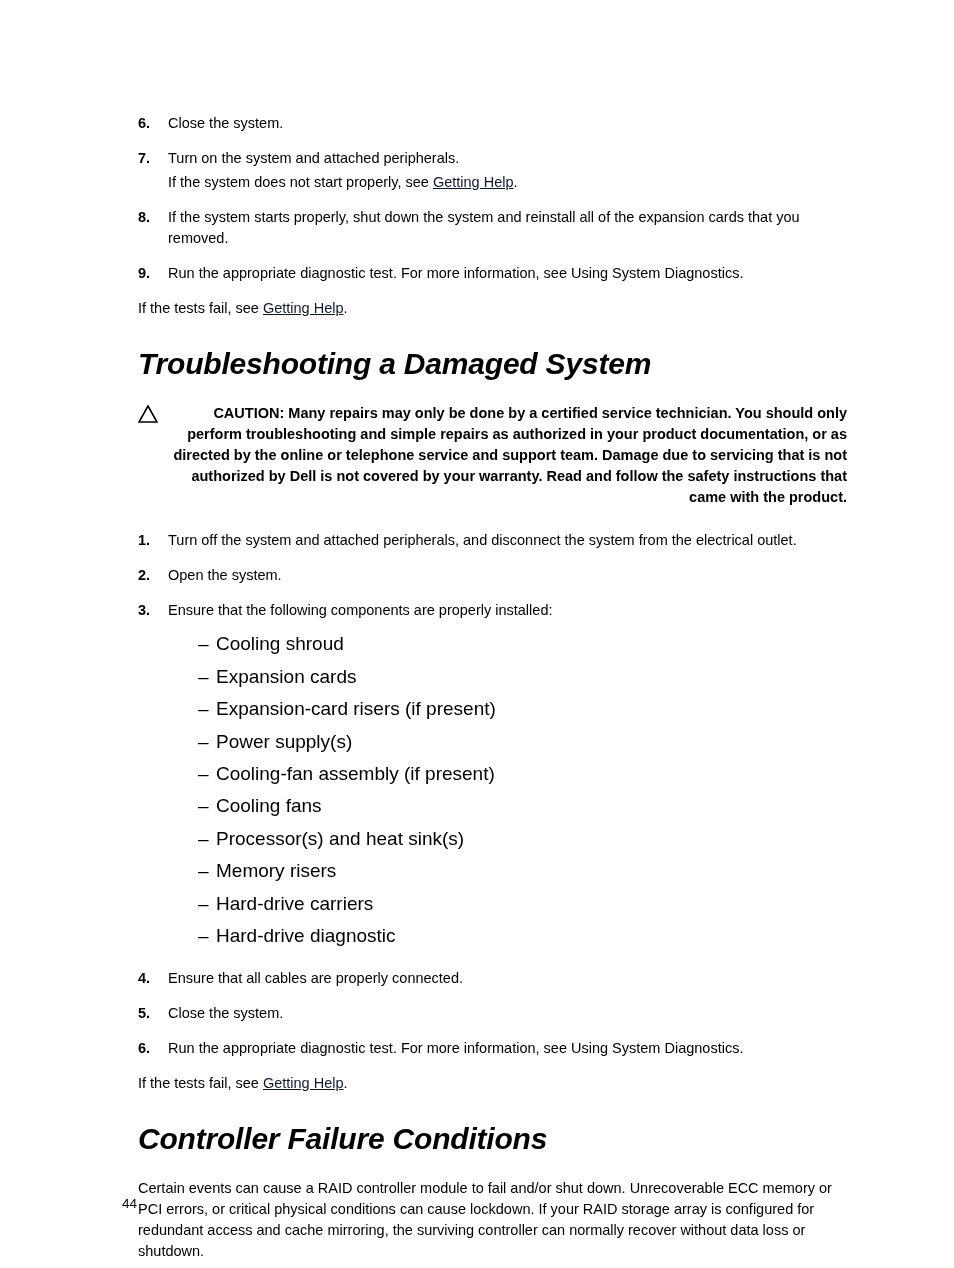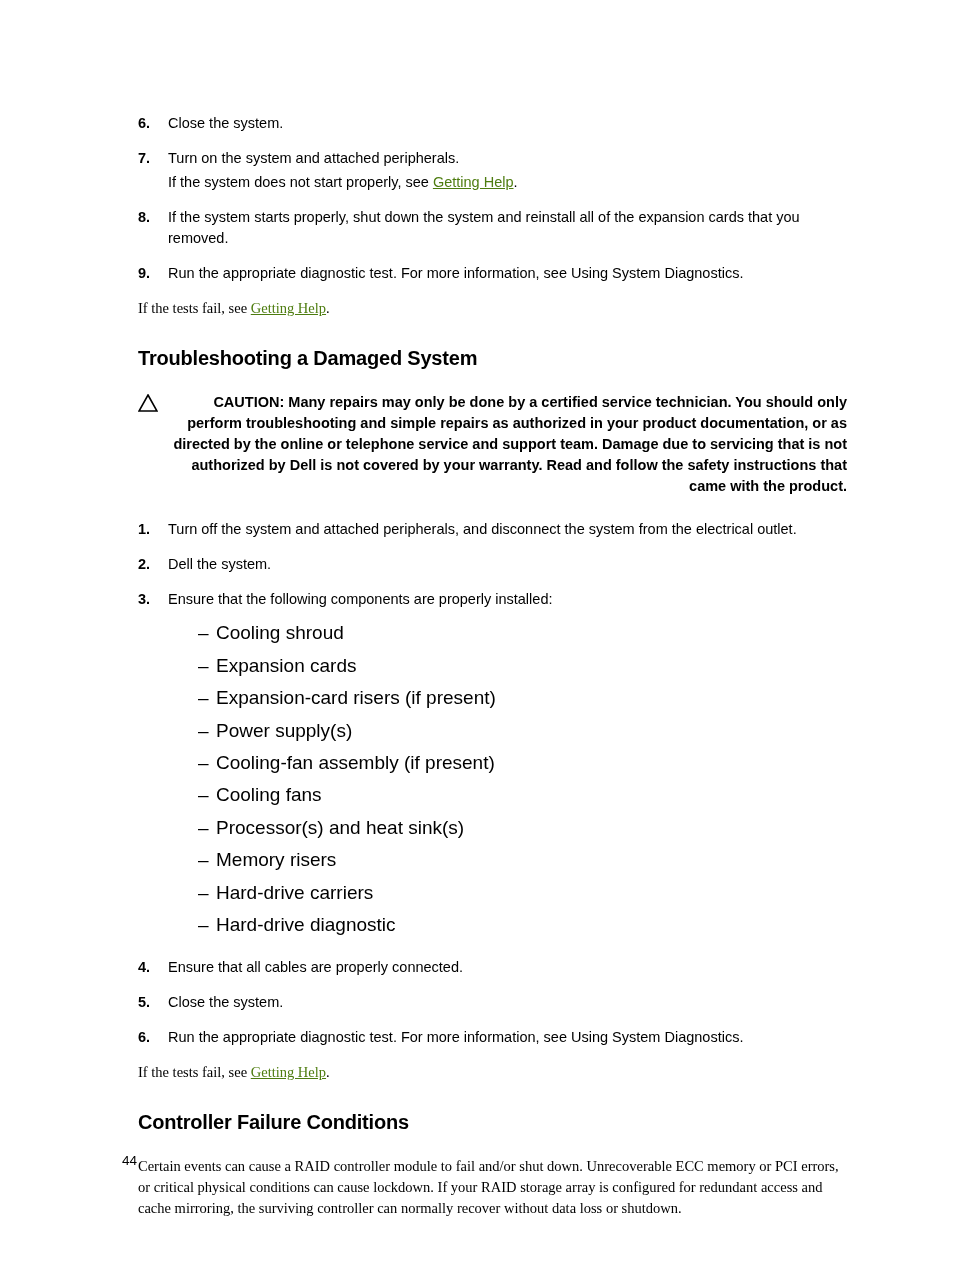--- a/index.html
+++ b/index.html
@@ -34,35 +34,35 @@
     min-width: 30px;
     flex-shrink: 0;
   }
   ol.steps > li .body {
     flex: 1;
   }
   .subtext {
     margin-top: 3px;
   }
   a.link {
-    color: #4d7c0f;
+    color: #0f172a;
     text-decoration: underline;
     cursor: pointer;
   }
   p.para {
     font-size: 14.5px;
     line-height: 1.45;
     margin: 14px 0;
-    font-family: Liberation Serif, serif;
   }
   h2.heading {
-    font-size: 20px;
+    font-size: 30px;
     font-weight: 700;
     margin: 28px 0 22px 0;
     letter-spacing: -0.2px;
+    font-style: italic;
   }
   .caution {
     display: flex;
     align-items: flex-start;
     margin-bottom: 22px;
   }
   .caution .icon {
     flex-shrink: 0;
     margin-right: 15px;
     margin-top: 2px;
@@ -139,21 +139,21 @@
     <span class="text">CAUTION: Many repairs may only be done by a certified service technician. You should only perform troubleshooting and simple repairs as authorized in your product documentation, or as directed by the online or telephone service and support team. Damage due to servicing that is not authorized by Dell is not covered by your warranty. Read and follow the safety instructions that came with the product.</span>
   </div>
 
   <ol class="steps">
     <li>
       <span class="num">1.</span>
       <span class="body">Turn off the system and attached peripherals, and disconnect the system from the electrical outlet.</span>
     </li>
     <li>
       <span class="num">2.</span>
-      <span class="body">Dell the system.</span>
+      <span class="body">Open the system.</span>
     </li>
     <li>
       <span class="num">3.</span>
       <span class="body">
         <span>Ensure that the following components are properly installed:</span>
         <ul class="sublist">
           <li>Cooling shroud</li>
           <li>Expansion cards</li>
           <li>Expansion-card risers (if present)</li>
           <li>Power supply(s)</li>

